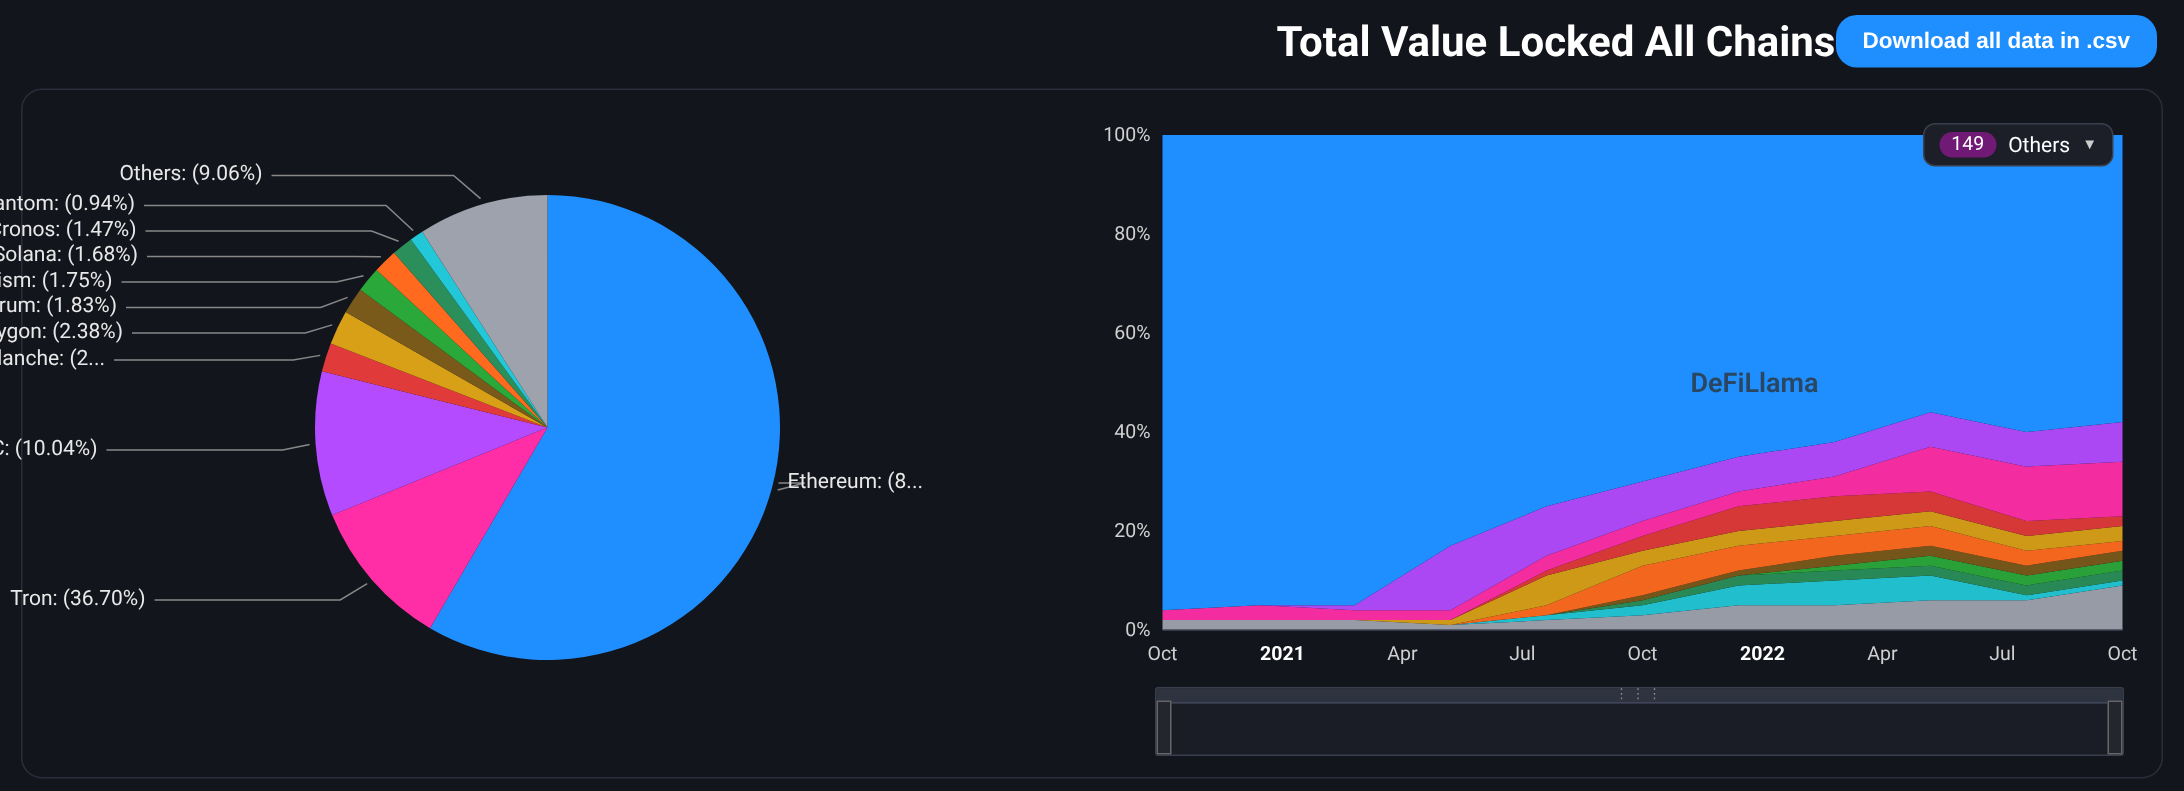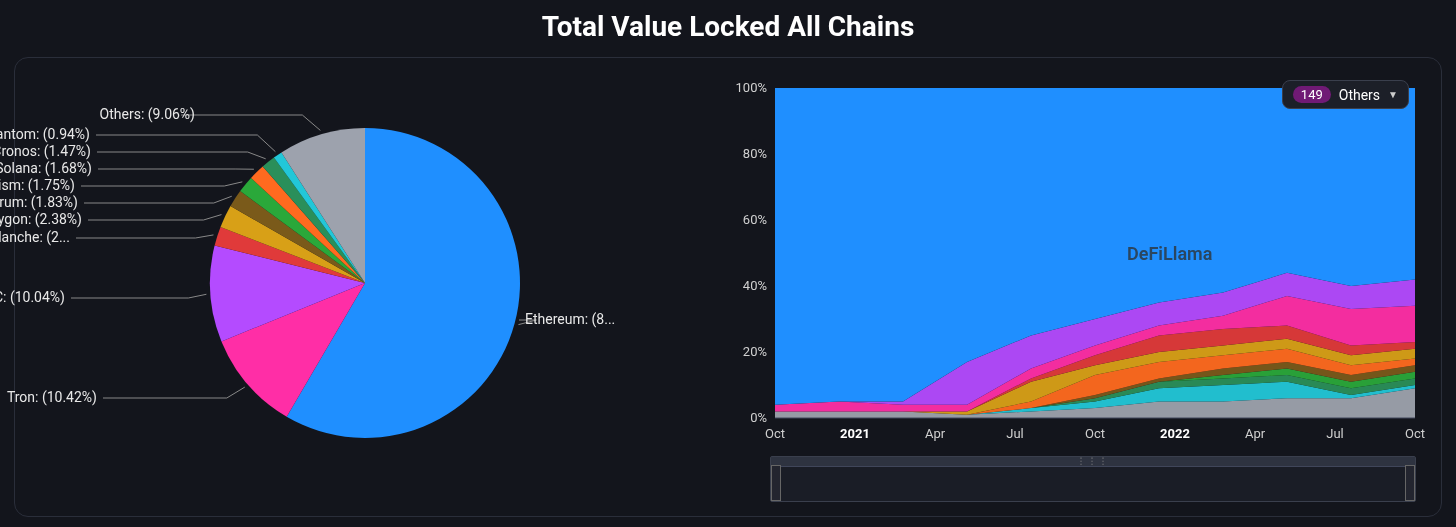--- a/index.html
+++ b/index.html
@@ -6,21 +6,21 @@
   body {
     background: #13151c;
     color: #fff;
     font-family: -apple-system, BlinkMacSystemFont, "Segoe UI", Roboto, sans-serif;
     width: 1456px;
     height: 527px;
     overflow: hidden;
   }
   .header {
     display: flex;
-    justify-content: center;
+    justify-content: flex-end;
     align-items: center;
     padding: 10px 18px 6px 18px;
   }
   .title {
     font-size: 28px;
     font-weight: 700;
     color: #fff;
   }
   .dl-btn {
     background: #1f8fff;
@@ -127,20 +127,21 @@
     border:1px solid #666; background:#23252f;
   }
   .brush-handle.l { left:0; }
   .brush-handle.r { right:0; }
 </style>
 </head>
 <body>
 
 <div class="header">
   <h1 class="title">Total Value Locked All Chains</h1>
+  <button class="dl-btn">Download all data in .csv</button>
 </div>
 
 <div class="panel">
 
   <div class="pie-zone">
     <svg class="pie-svg" id="pie-svg" width="320" height="320" viewBox="-160 -160 320 320">
         <path d="M0,0 L9.491012693391987e-15,-155 A155,155 0 1 1 -78.31386830328573,133.76074921805582 Z" fill="#1f8fff"></path>
         <path d="M0,0 L-78.31386830328573,133.76074921805582 A155,155 0 0 1 -143.57119140795533,58.41500661388522 Z" fill="#ff2ea6"></path>
         <path d="M0,0 L-143.57119140795533,58.41500661388522 A155,155 0 0 1 -150.3932193594373,-37.50839333674764 Z" fill="#b44bff"></path>
         <path d="M0,0 L-150.3932193594373,-37.50839333674764 A155,155 0 0 1 -144.5062756818145,-56.06189694053736 Z" fill="#e03a3a"></path>
@@ -160,30 +161,30 @@
         <polyline points="206.47460653673704,156.5787939947303 188.47460653673704,162 73,162" class="lead-line"></polyline>
         <polyline points="216.7512214273387,138.24884433683968 198.7512214273387,145 69,145" class="lead-line"></polyline>
         <polyline points="227.32934474811077,123.84215136692484 209.32934474811077,128 66,128" class="lead-line"></polyline>
         <polyline points="238.92019634760683,111.23587023782152 220.92019634760683,111 83,111" class="lead-line"></polyline>
         <polyline points="250.70341237259623,100.8179252647415 232.70341237259623,94 82,94" class="lead-line"></polyline>
         <polyline points="260.38101922443695,93.66288306518504 242.38101922443695,77 81,77" class="lead-line"></polyline>
         <polyline points="305.35268547473817,72.39719102951497 287.35268547473817,57 166,57" class="lead-line"></polyline>
       </svg>
     <div class="pie-labels" id="pie-labels">
         <div class="pie-lbl right" style="top: 253px; left: 510px;">Ethereum: (8...</div>
-        <div class="pie-lbl left" style="top: 331px; right: 598px;">Tron: (10.42%)</div>
+        <div class="pie-lbl left" style="top: 331px; right: 598px;">Tron: (36.70%)</div>
         <div class="pie-lbl left" style="top: 231px; right: 630px;">BSC: (10.04%)</div>
         <div class="pie-lbl left" style="top: 171px; right: 625px;">Avalanche: (2...</div>
         <div class="pie-lbl left" style="top: 153px; right: 613px;">Polygon: (2.38%)</div>
         <div class="pie-lbl left" style="top: 136px; right: 617px;">Arbitrum: (1.83%)</div>
         <div class="pie-lbl left" style="top: 119px; right: 620px;">Optimism: (1.75%)</div>
         <div class="pie-lbl left" style="top: 102px; right: 603px;">Solana: (1.68%)</div>
         <div class="pie-lbl left" style="top: 85px; right: 604px;">Cronos: (1.47%)</div>
         <div class="pie-lbl left" style="top: 68px; right: 605px;">Fantom: (0.94%)</div>
-        <div class="pie-lbl left" style="top: 48px; right: 500px;">Others: (9.06%)</div>
+        <div class="pie-lbl left" style="top: 48px; right: 520px;">Others: (9.06%)</div>
       </div>
   </div>
 
   <div class="area-zone">
     <svg class="area-chart" id="area-svg" width="700" height="380">
         <text x="42" y="344" class="y-tick">0%</text>
         <text x="42" y="278" class="y-tick">20%</text>
         <text x="42" y="212" class="y-tick">40%</text>
         <text x="42" y="146" class="y-tick">60%</text>
         <text x="42" y="80" class="y-tick">80%</text>

